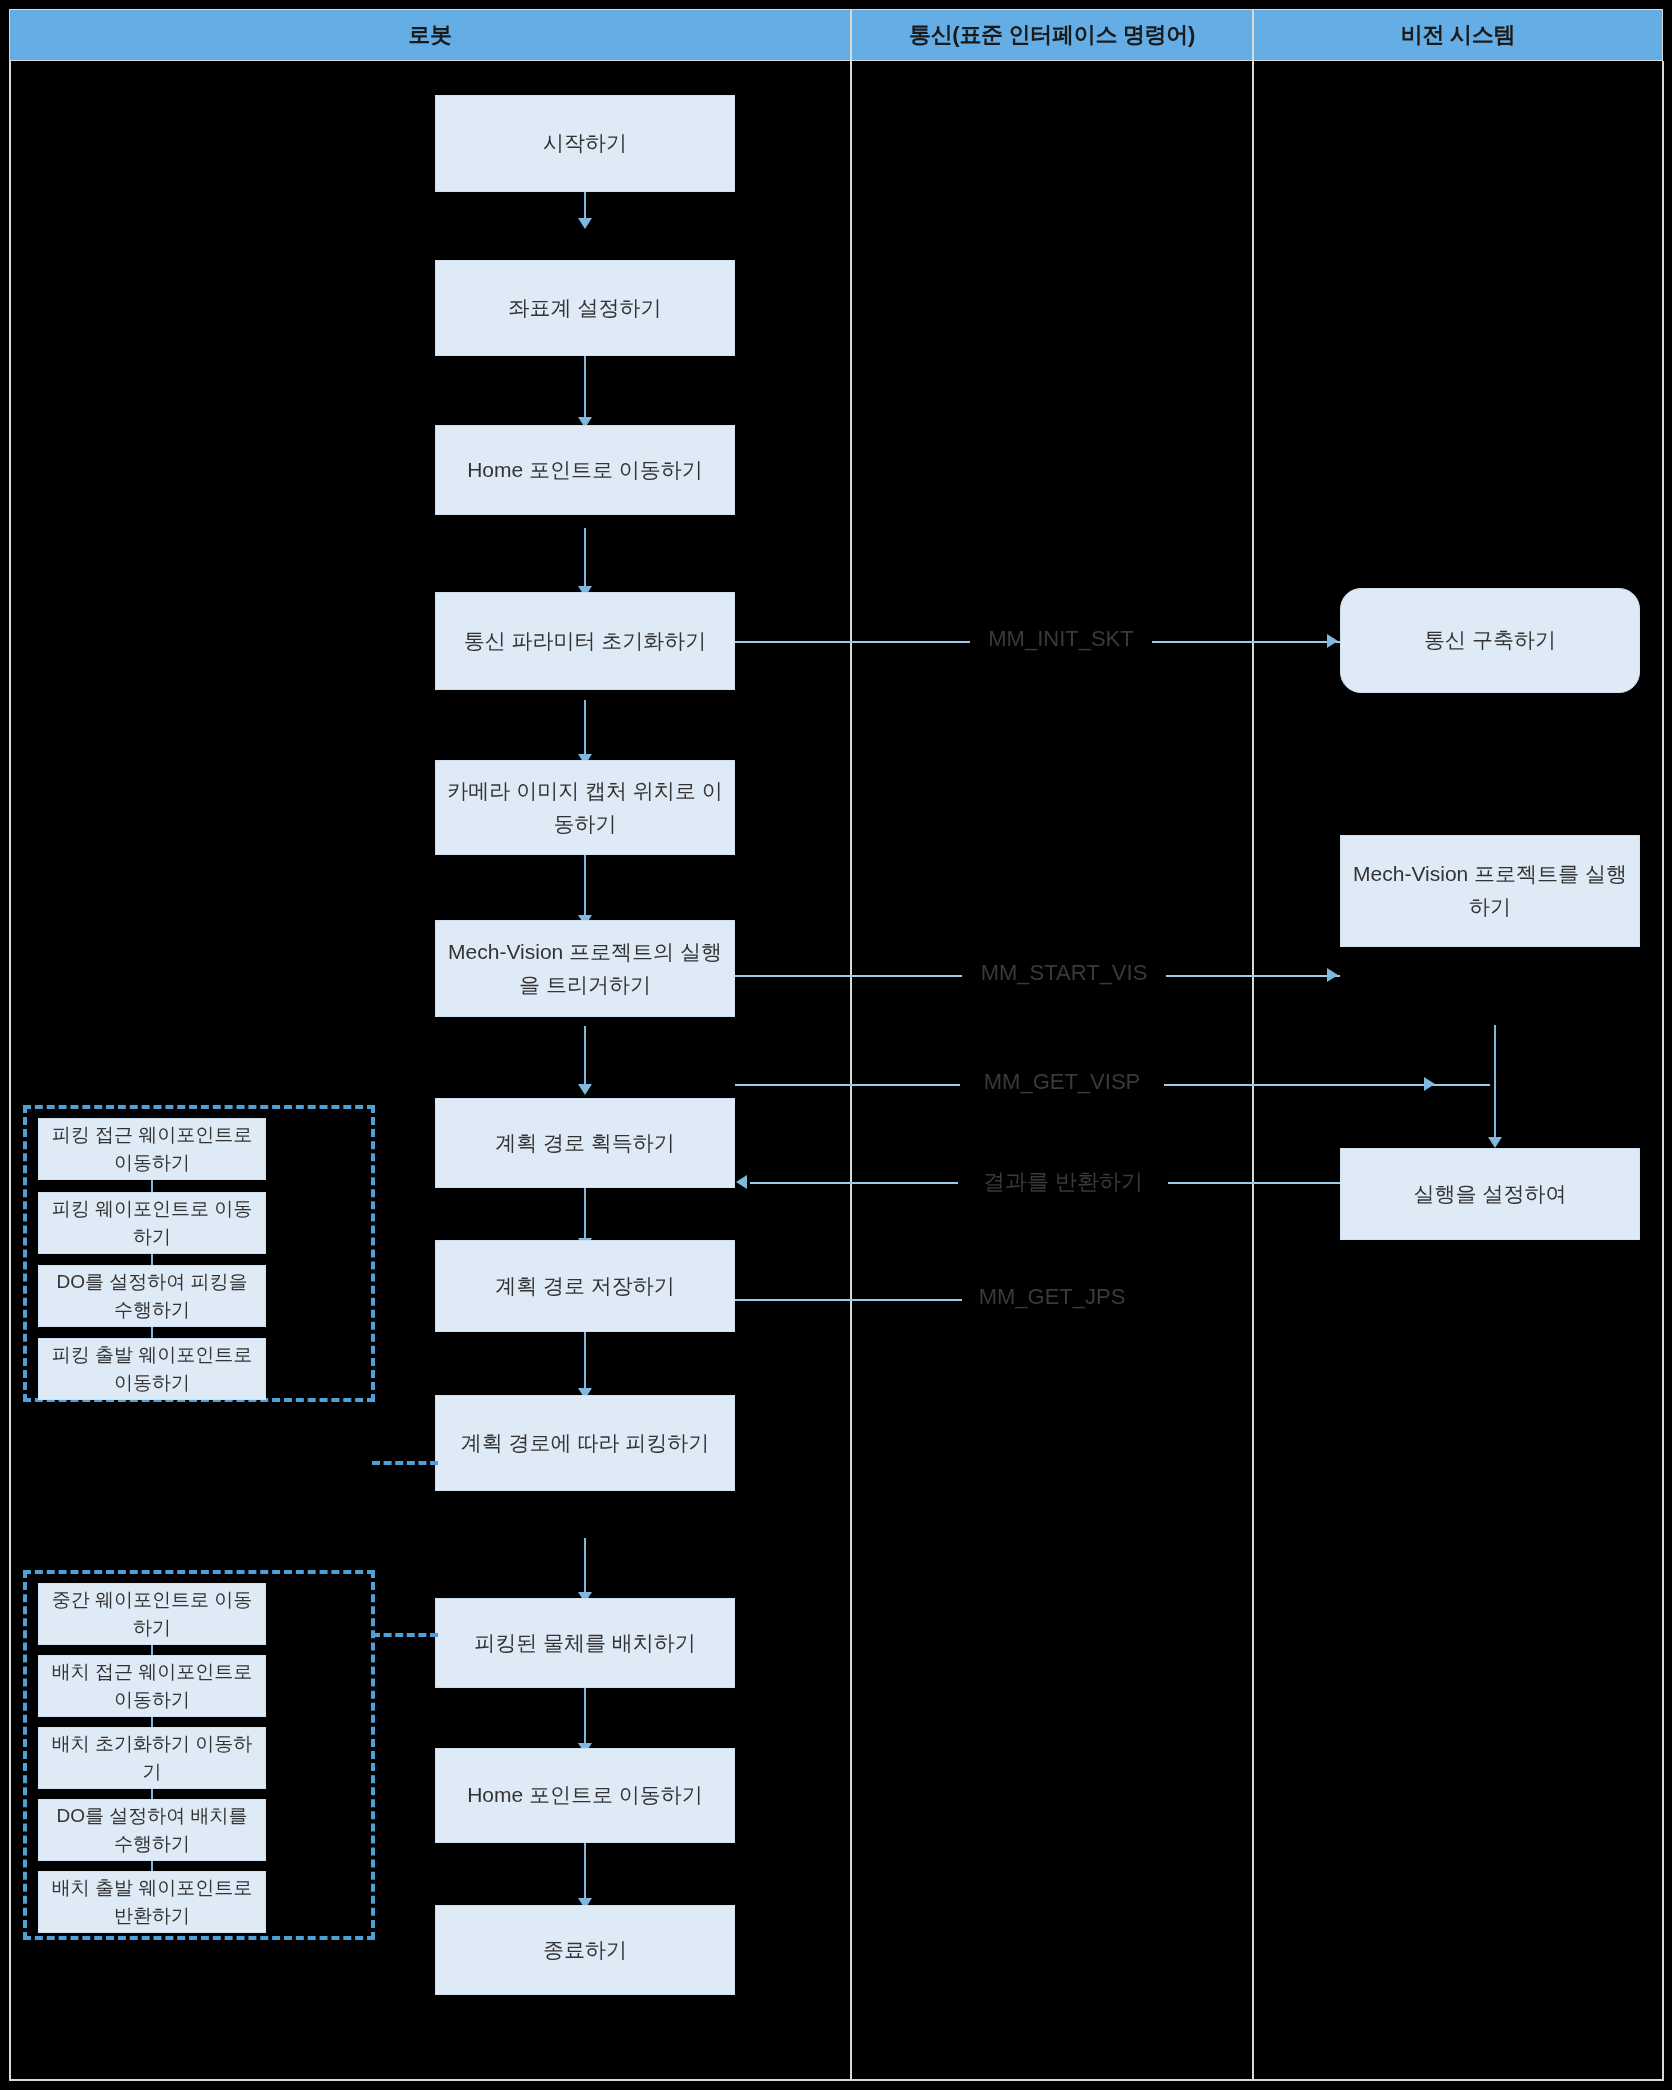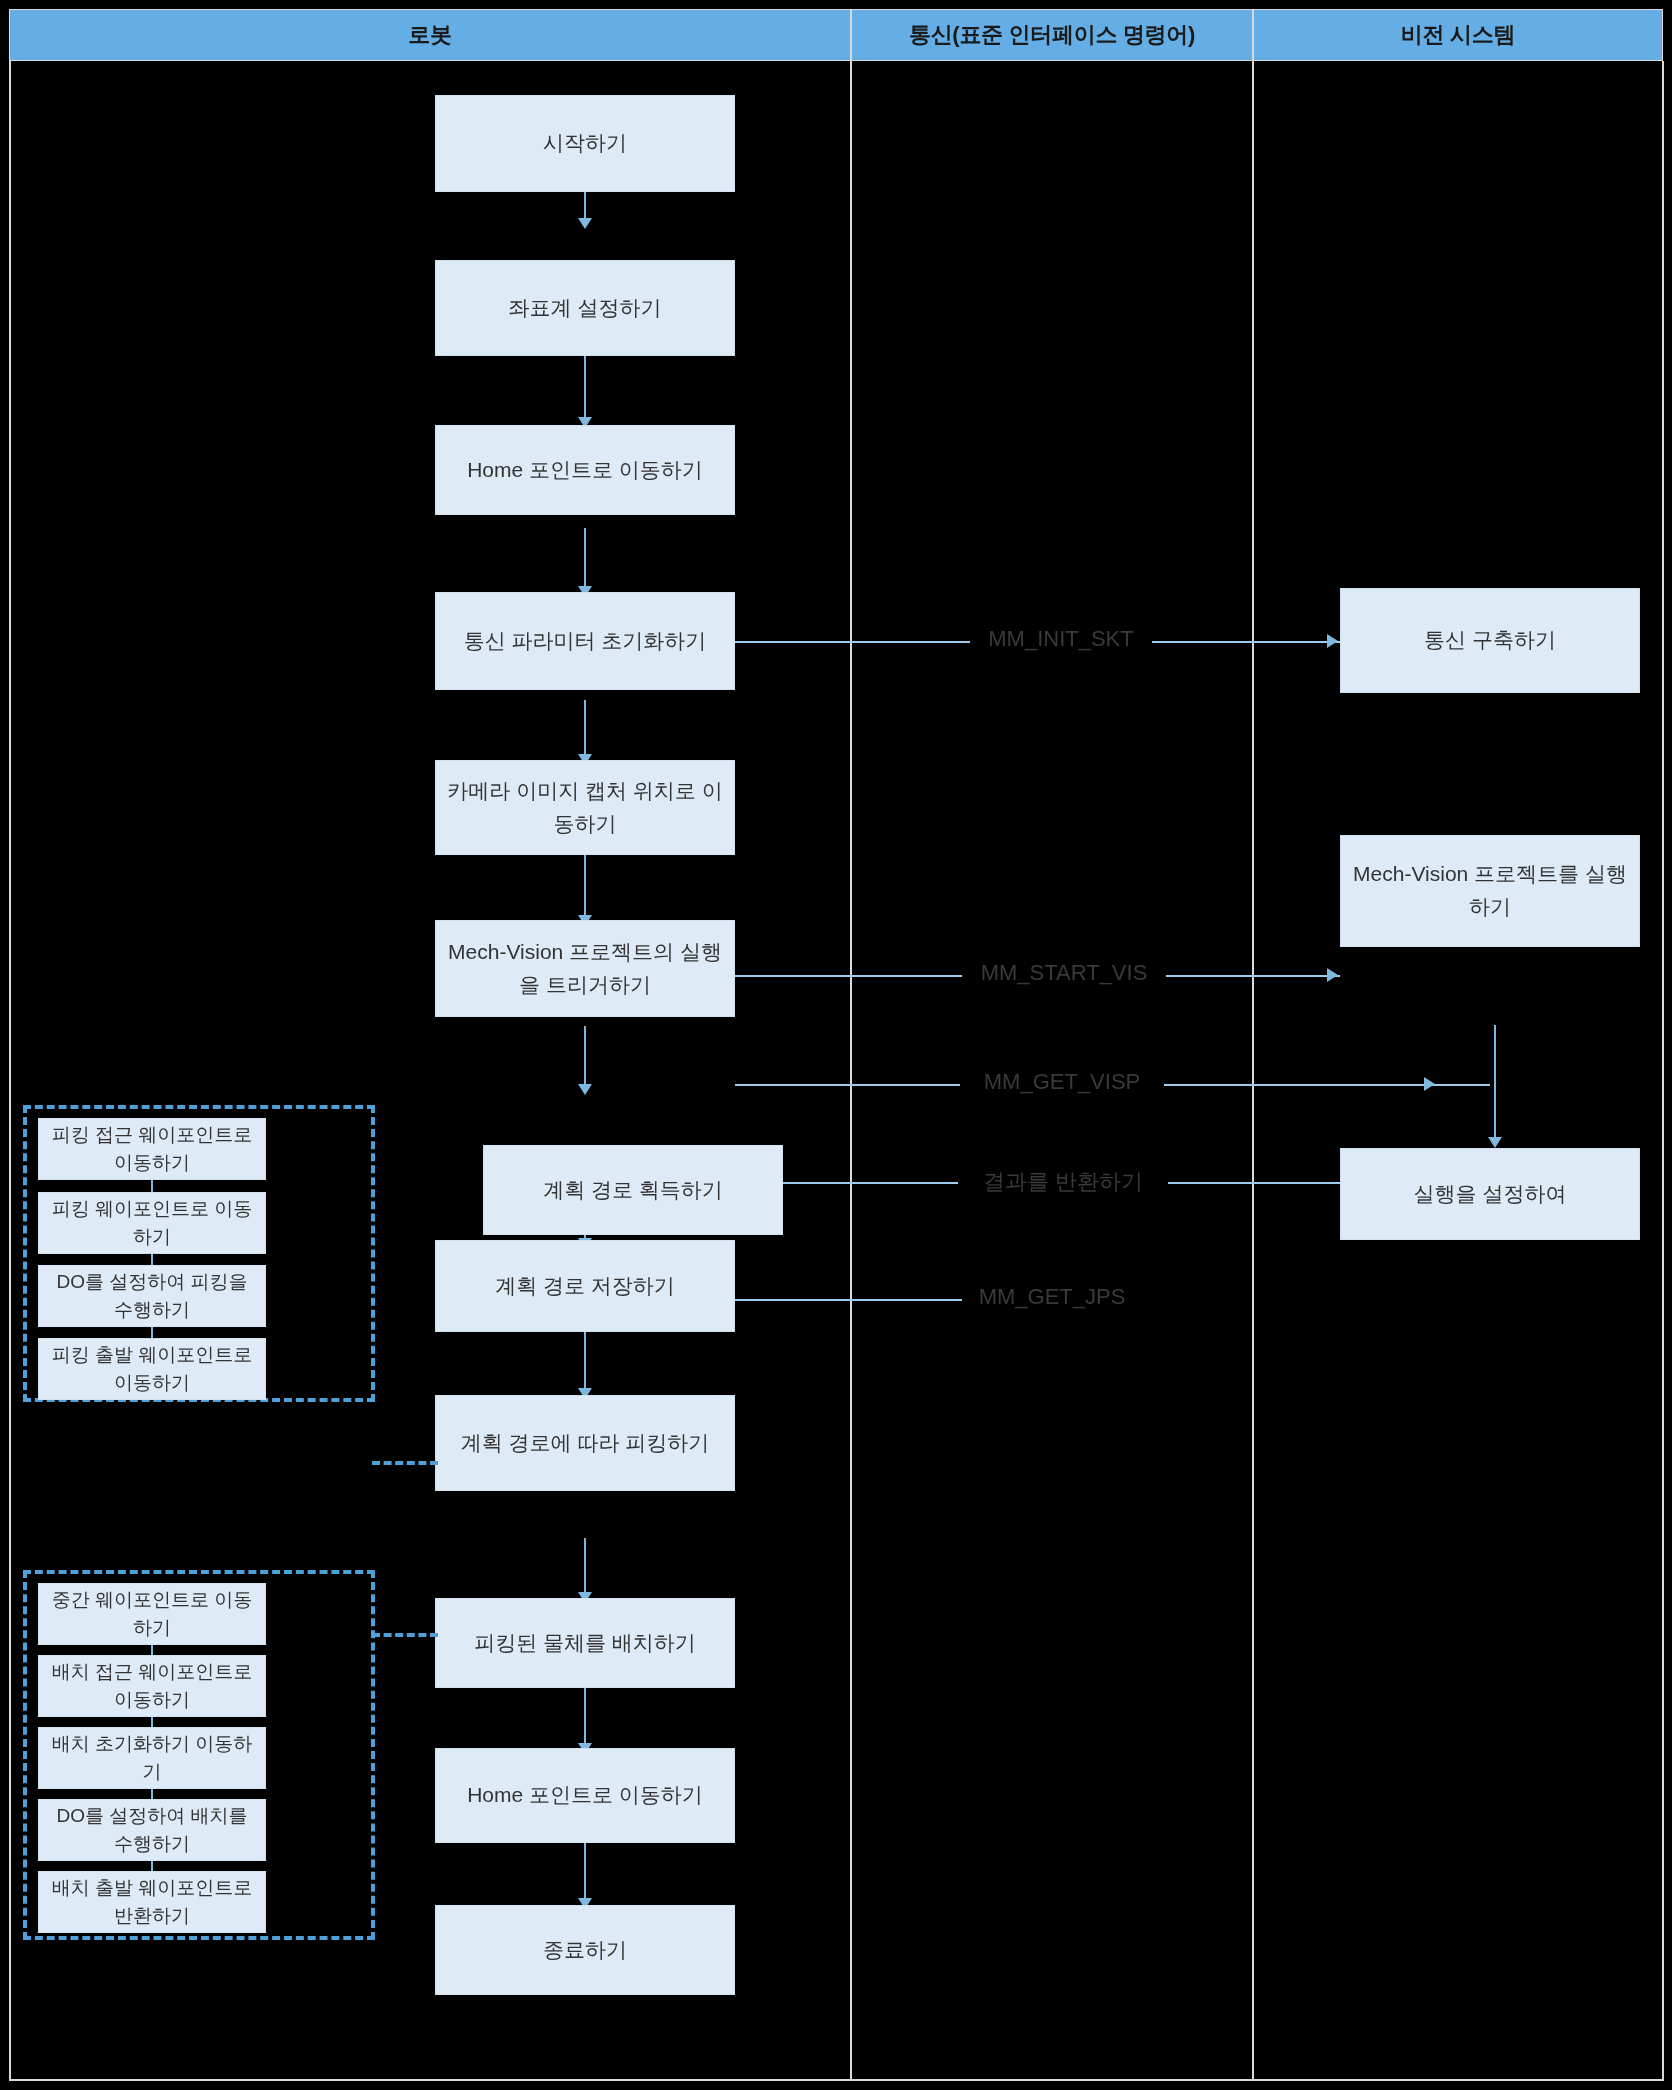--- a/index.html
+++ b/index.html
@@ -203,28 +203,28 @@
   <div class="msg-label" style="left:960px; top:1069px; width:204px;">MM_GET_VISP</div>
   <div class="msg-label" style="left:958px; top:1167px; width:210px;">결과를 반환하기</div>
   <div class="msg-label" style="left:962px; top:1284px; width:180px;">MM_GET_JPS</div>
 
   <div class="node" style="left:435px; top:95px;   width:300px; height:97px;">시작하기</div>
   <div class="node" style="left:435px; top:260px;  width:300px; height:96px;">좌표계 설정하기</div>
   <div class="node" style="left:435px; top:425px;  width:300px; height:90px;">Home 포인트로 이동하기</div>
   <div class="node" style="left:435px; top:592px;  width:300px; height:98px;">통신 파라미터 초기화하기</div>
   <div class="node" style="left:435px; top:760px;  width:300px; height:95px;">카메라 이미지 캡처 위치로 이동하기</div>
   <div class="node" style="left:435px; top:920px;  width:300px; height:97px;">Mech-Vision 프로젝트의 실행을 트리거하기</div>
-  <div class="node" style="left:435px; top:1145px; width:300px; height:90px;margin-left:48px;">계획 경로 획득하기</div>
+  <div class="node" style="left:435px; top:1098px; width:300px; height:90px;">계획 경로 획득하기</div>
   <div class="node" style="left:435px; top:1240px; width:300px; height:92px;">계획 경로 저장하기</div>
   <div class="node" style="left:435px; top:1395px; width:300px; height:96px;">계획 경로에 따라 피킹하기</div>
   <div class="node" style="left:435px; top:1598px; width:300px; height:90px;">피킹된 물체를 배치하기</div>
   <div class="node" style="left:435px; top:1748px; width:300px; height:95px;">Home 포인트로 이동하기</div>
   <div class="node" style="left:435px; top:1905px; width:300px; height:90px;">종료하기</div>
 
-  <div class="node" style="left:1340px; top:588px;  width:300px; height:105px;">통신 구축하기</div>
+  <div class="node" style="left:1340px; top:588px;  width:300px; height:105px;border-radius:21px;">통신 구축하기</div>
   <div class="node" style="left:1340px; top:835px;  width:300px; height:112px;">Mech-Vision 프로젝트를 실행하기</div>
   <div class="node" style="left:1340px; top:1148px; width:300px; height:92px;">실행을 설정하여</div>
 
   <div class="dashed-group" style="left:23px; top:1105px; width:352px; height:297px;"></div>
   <div class="dashed-connector" style="left:372px; top:1461px; width:66px;"></div>
 
   <div class="dashed-connector" style="left:355px; top:1401px; width:0;"></div>
 
   <div class="node sub" style="left:38px; top:1118px; width:228px; height:62px;">피킹 접근 웨이포인트로 이동하기</div>
   <div class="vline" style="left:151px; top:1180px; height:30px;"></div>

